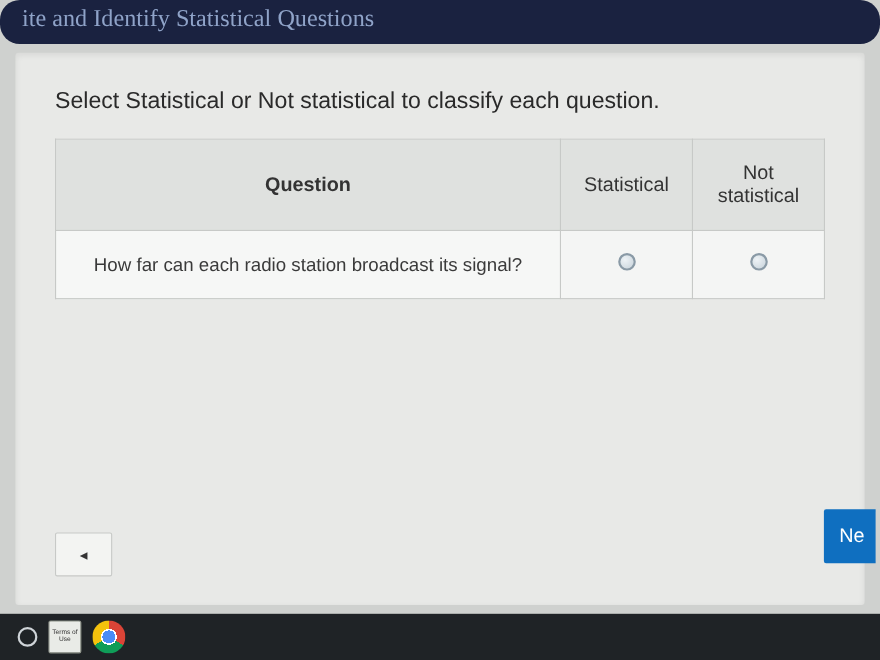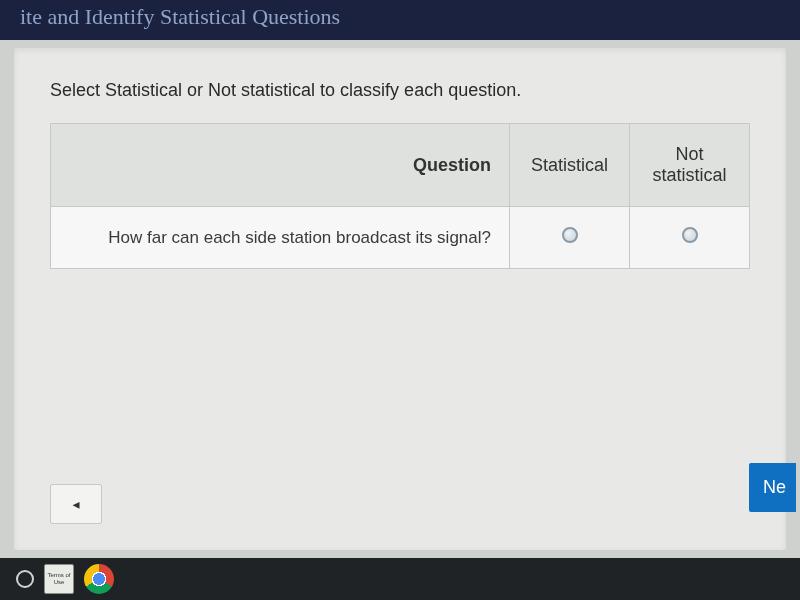--- a/index.html
+++ b/index.html
@@ -17,46 +17,47 @@
     }
     .header-bar {
       background: #1a2240;
       color: #8fa3c8;
       height: 40px;
       font-family: Georgia, serif;
       font-size: 22px;
       padding: 4px 20px;
       overflow: hidden;
       white-space: nowrap;
+      border-radius: 18px;
     }
     .page-bg {
       background: #e8e9e7;
       position: absolute;
       top: 48px;
       left: 14px;
       right: 14px;
       bottom: 50px;
       border-radius: 3px;
       box-shadow: 0 2px 6px rgba(0,0,0,0.08) inset;
       padding: 32px 36px;
     }
     .instruction {
-      font-size: 18px;
+      font-size: 21px;
       color: #2a2a2a;
       margin-bottom: 22px;
     }
     table {
       width: 100%;
       border-collapse: collapse;
       background: #f4f5f4;
     }
     th, td {
       border: 1px solid #c7c9c7;
       padding: 20px 18px;
-      text-align: right;
+      text-align: center;
       font-size: 17px;
       color: #333;
       vertical-align: middle;
     }
     th {
       background: #dfe1df;
       font-weight: bold;
       font-size: 18px;
     }
     td.question-cell {
@@ -159,21 +160,21 @@
   <table>
     <thead>
       <tr>
         <th>Question</th>
         <th class="opt">Statistical</th>
         <th class="opt">Not statistical</th>
       </tr>
     </thead>
     <tbody>
       <tr>
-        <td class="question-cell">How far can each side station broadcast its signal?</td>
+        <td class="question-cell">How far can each radio station broadcast its signal?</td>
         <td class="opt"><span class="radio"></span></td>
         <td class="opt"><span class="radio"></span></td>
       </tr>
     </tbody>
   </table>
 
   <button class="back-btn">
     <span>◂</span>
   </button>
   <button class="next-btn">

